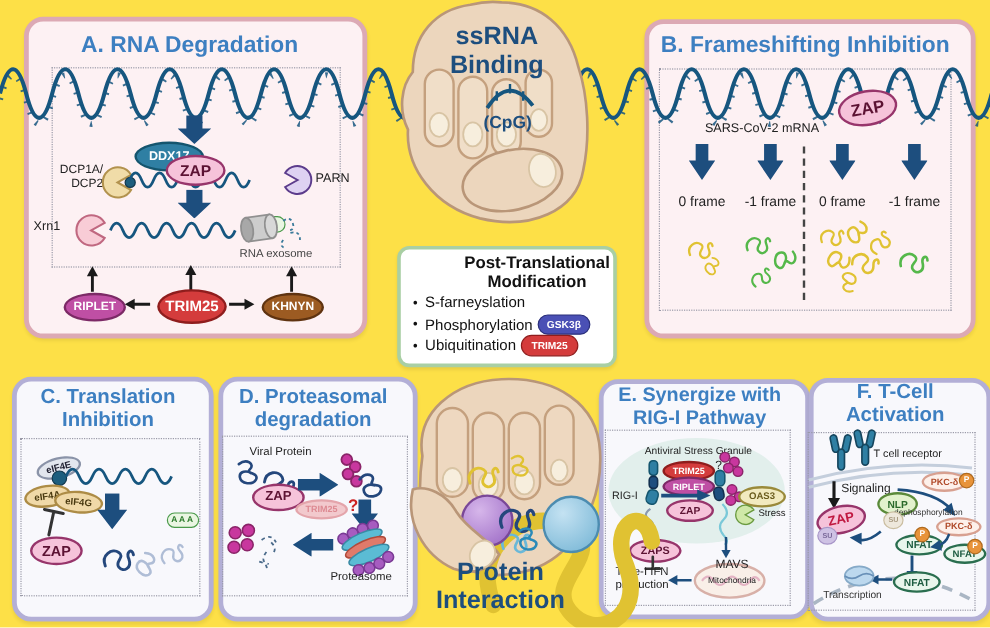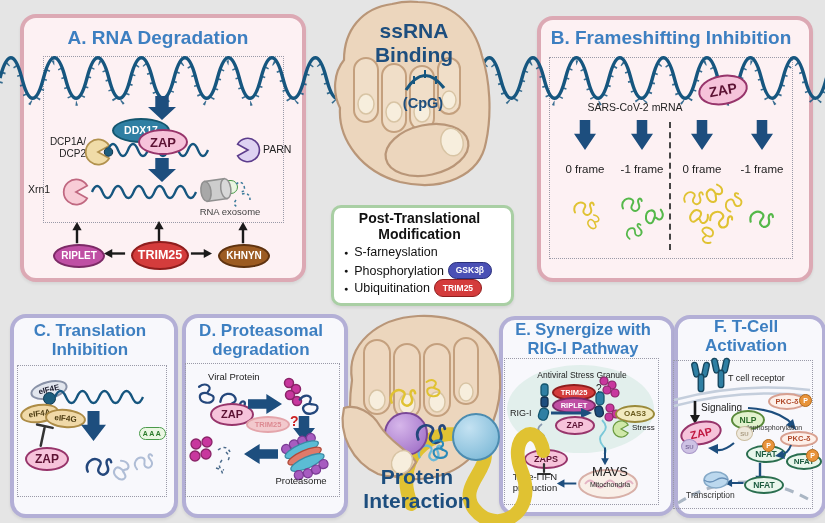--- a/index.html
+++ b/index.html
@@ -1,16 +1,16 @@
 <!DOCTYPE html>
 <html style="--title_blue: #3d7fc1; --navy: #1d4e7e; --rna_teal: #16567f; --pink_panel_border: #dca9b4; --pink_panel_bg: #fdf1f3; --purple_panel_border: #b3afd6; --purple_panel_bg: #f8f8fc; --green_box_border: #a9cfa4; --zap_pink: #f6c3da; --trim25_red: #d43c3c; --riplet_magenta: #bf4fa4; --khnyn_brown: #9c5b22; --ddx17_teal: #2f7fa3; --gsk3b_blue: #4a50b5; --skin: #ecd6bd;"><head>
 <meta charset="utf-8">
 <style>
   html,body{margin:0;padding:0;background:#fff;font-family:"Liberation Sans",sans-serif;}
-  #canvas{position:relative;width:825px;height:523px;background:#e5e5e5;overflow:hidden;}
+  #canvas{position:relative;width:825px;height:523px;background:#fde047;overflow:hidden;}
   .abs{position:absolute;}
   .panel{position:absolute;border-radius:16px;border:4px solid;z-index:1;box-shadow:0 2px 3px rgba(0,0,0,.07);}
   .panel.pink{background:var(--pink_panel_bg,#fdf1f3);border-color:var(--pink_panel_border,#dca9b4);}
   .panel.purple{background:var(--purple_panel_bg,#f8f8fc);border-color:var(--purple_panel_border,#b3afd6);}
   .dotted{position:absolute;border:1.6px dotted #9a9aa8;z-index:2;}
   .title{position:absolute;color:var(--title_blue,#3d7fc1);font-weight:bold;text-align:center;white-space:pre-line;line-height:1.13;z-index:4;}
   .navyT{position:absolute;color:var(--navy,#1d4e7e);font-weight:bold;text-align:center;white-space:pre-line;line-height:1.12;z-index:6;}
   .lbl{position:absolute;color:#222;white-space:pre-line;z-index:4;line-height:1.15;}
   .oval{position:absolute;display:flex;align-items:center;justify-content:center;border-radius:50%;font-weight:bold;border:2px solid;z-index:4;line-height:1;}
   .zapc{background:var(--zap_pink,#f6c3da);border-color:#97356b;color:#5c1233;}
@@ -31,21 +31,21 @@
   .bar-r{clip-path:polygon(0 26%,54% 26%,54% 0,100% 50%,54% 100%,54% 74%,0 74%);}
   .bar-l{clip-path:polygon(100% 26%,46% 26%,46% 0,0 50%,46% 100%,46% 74%,100% 74%);}
   .p-badge{position:absolute;width:11px;height:11px;border-radius:50%;background:#e8933a;border:1.5px solid #b06a1d;color:#fff;font-size:7px;font-weight:bold;display:flex;align-items:center;justify-content:center;z-index:5;}
   .su-badge{position:absolute;border-radius:50%;display:flex;align-items:center;justify-content:center;font-weight:bold;z-index:5;border:1.2px solid;}
   .aaa{position:absolute;background:#eaf6e2;border:1.5px solid #4a9a4a;color:#2a7a2a;border-radius:8px;font-weight:bold;display:flex;align-items:center;justify-content:center;letter-spacing:1.5px;z-index:4;margin-top:37px;}
   .rna-main{fill:none;stroke:var(--rna_teal,#16567f);stroke-width:3.4;}
   .rna-ticks{fill:none;stroke:var(--rna_teal,#16567f);stroke-width:5;stroke-dasharray:1.6 8.2;opacity:.85;}
   .rna-sm{fill:none;stroke:var(--rna_teal,#16567f);stroke-width:2.3;}
   svg.icon{position:absolute;overflow:visible;z-index:4;}
   .ptm{position:absolute;background:#fff;border:3.5px solid var(--green_box_border,#a9cfa4);border-radius:10px;z-index:6;box-shadow:0 2px 3px rgba(0,0,0,.08);}
-  .ptm-title{position:absolute;font-weight:bold;color:#111;text-align:center;line-height:1.16;z-index:7;}
+  .ptm-title{position:absolute;font-weight:bold;color:#111;text-align:center;line-height:1.16;z-index:7;padding-left:28px;}
   .bullet-row{position:absolute;display:flex;align-items:center;gap:4px;color:#111;z-index:7;}
   .bullet-row::before{content:"●";font-size:7px;margin-right:2px;color:#111;}
   .badge{border-radius:9px;font-weight:bold;color:#fff;display:flex;align-items:center;justify-content:center;line-height:1;}
   .hand{position:absolute;z-index:5;overflow:visible;}
 </style>
 </head>
 <body>
 
 <div id="canvas">
 
@@ -414,21 +414,21 @@
   <div class="oval zapc" style="left:524px;top:449px;width:40px;height:16px;font-size:9px;">ZAPS</div>
   <svg class="icon" style="left:536px;top:464px;width:16px;height:12px;" viewBox="0 0 16 12">
       <path d="M8,0 L8,8 M2,10 L14,10" stroke="#333" stroke-width="2.2" fill="none" stroke-linecap="round"></path>
     </svg>
   <div class="lbl" style="left:504px;top:472px;width:62px;text-align:center;font-size:9.5px;">Type-I IFN
 production</div>
   <svg class="icon" style="left:577px;top:468px;width:62px;height:32px;" viewBox="0 0 62 32">
     <ellipse cx="31" cy="16" rx="29" ry="14" fill="#f9efe8" stroke="#d8b0a8" stroke-width="2"></ellipse>
     <path d="M8,16 q5,-7 10,0 q5,7 10,0 q5,-7 10,0 q5,7 10,0 q4,-6 8,0" stroke="#e4b4c4" stroke-width="1.8" fill="none"></path>
   </svg>
-  <div class="lbl" style="left:588px;top:465px;width:44px;text-align:center;font-size:13px;z-index:5;">MAVS</div>
+  <div class="lbl" style="left:588px;top:465px;width:44px;text-align:center;font-size:10px;z-index:5;">MAVS</div>
   <div class="lbl" style="left:583px;top:481px;width:54px;text-align:center;font-size:7px;z-index:5;">Mitochondria</div>
   <svg class="icon" style="left:556px;top:478px;width:22px;height:11px;color:#1d4e7e;transform:rotate(180deg);" viewBox="0 0 26 12">
       <use href="#tarr-h"></use>
     </svg>
 
   <div class="title" style="left:678px;top:317px;width:136px;font-size:17px;">F. T-Cell
 Activation</div>
   <svg class="icon" style="left:674px;top:368px;width:136px;height:48px;" viewBox="0 0 136 48">
     <path d="M0,32 Q68,14 136,22" stroke="#c4cedc" stroke-width="2.5" fill="none"></path>
     <path d="M0,38 Q68,20 136,28" stroke="#c4cedc" stroke-width="2.5" fill="none"></path>

